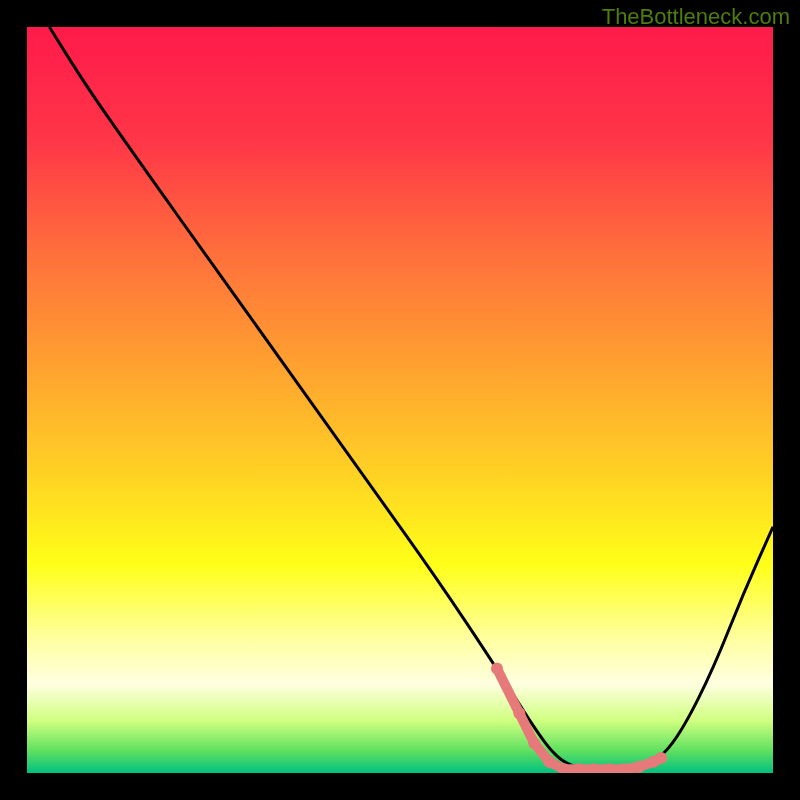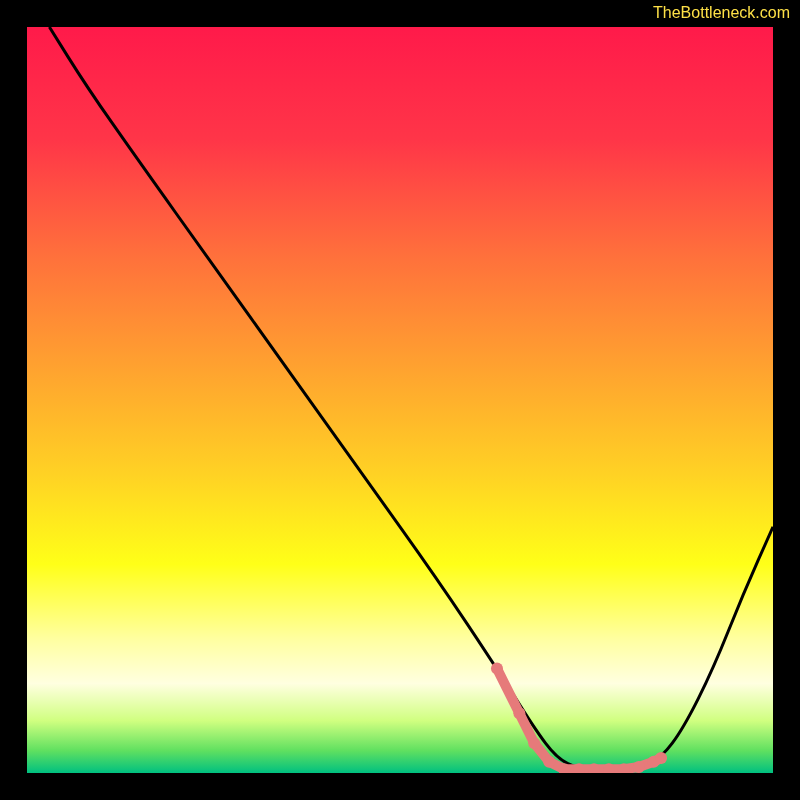--- a/index.html
+++ b/index.html
@@ -1,23 +1,23 @@
 <!DOCTYPE html>
 <html><head>
   <meta charset="utf-8">
   <style>
     * { margin: 0; padding: 0; box-sizing: border-box; }
     body { width: 800px; height: 800px; background: #000; position: relative; overflow: hidden; }
     .watermark {
       position: absolute;
       top: 4px;
       right: 10px;
-      color: #fde047;
+      color: #4d7c0f;
       font-family: Arial, sans-serif;
-      font-size: 16px;
+      font-size: 22px;
       font-weight: 500;
       z-index: 10;
     }
     .chart-area {
       position: absolute;
       top: 27px;
       left: 27px;
       width: 746px;
       height: 746px;
     }

